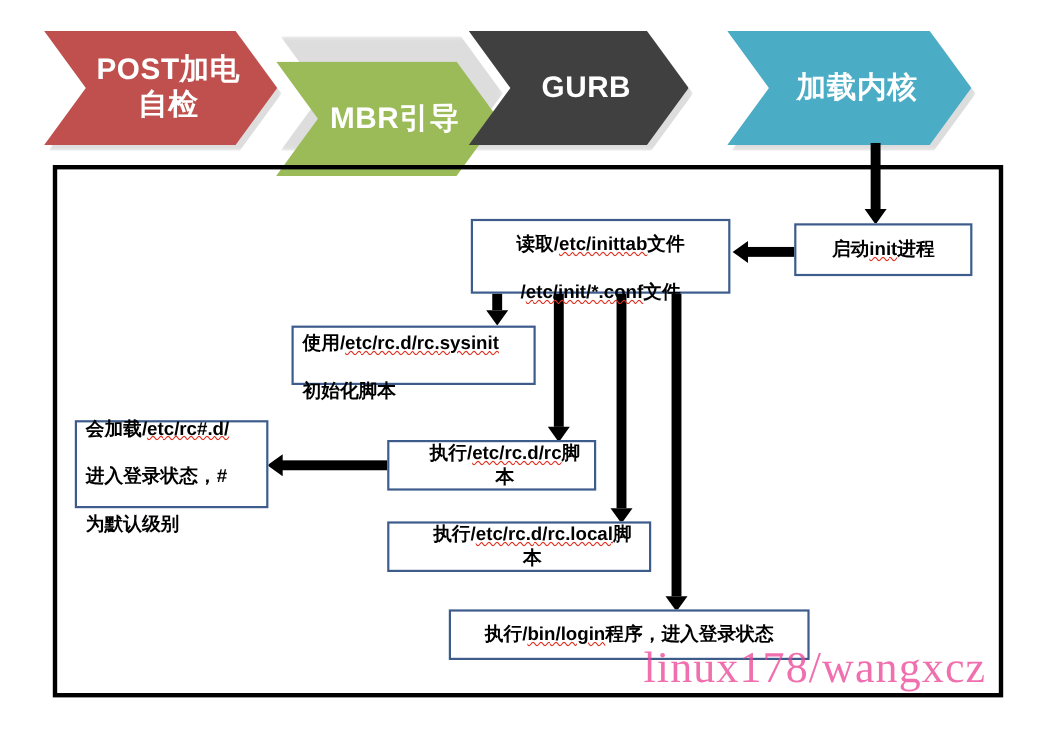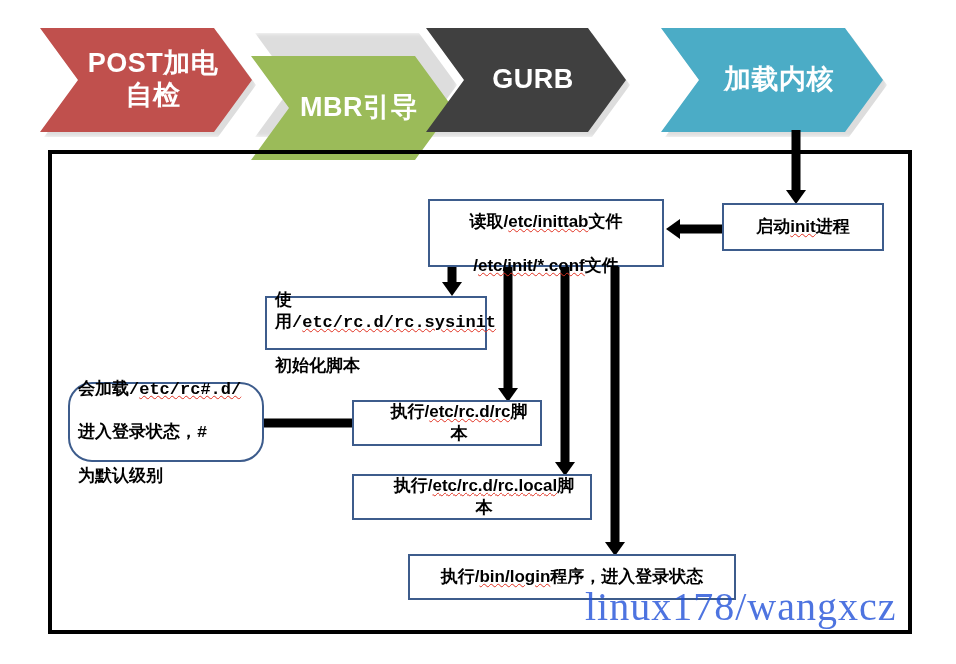--- a/index.html
+++ b/index.html
@@ -82,21 +82,21 @@
     font-size: 17px;
     line-height: 1.28;
     z-index: 6;
   }
   .pbox .txt {
     width: 100%;
     padding: 0 8px;
     white-space: pre-line;
   }
   .pbox.center .txt { text-align: center; }
-  .pbox.left .txt   { text-align: left; font-family: Liberation Mono, monospace; }
+  .pbox.left .txt   { text-align: left; }
 
   
   .sq {
     text-decoration: underline;
     text-decoration-color: #e03020;
     text-decoration-style: wavy;
     text-decoration-thickness: 1px;
     text-underline-offset: 1px;
   }
 
@@ -145,21 +145,21 @@
     border-right: 14px solid #000000;
   }
 
   
   #watermark {
     position: absolute;
     left: 585px;
     top: 583px;
     font-family: "Liberation Serif", "DejaVu Serif", serif;
     font-size: 40px;
-    color: #1d4ed8;
+    color: #ec4899;
     opacity: 0.78;
     letter-spacing: 1px;
     z-index: 9;
     white-space: nowrap;
   }
 </style>
 </head>
 <body>
 
 <div id="canvas">
@@ -231,21 +231,21 @@
     </span>
   </div>
 
   <div class="pbox left" style="left:265px; top:296px; width:222px; height:54px;">
     <span class="txt">
       <span>使用/<span class="sq">etc/rc.d/rc.sysinit</span></span><br>
       <span>初始化脚本</span>
     </span>
   </div>
 
-  <div class="pbox left" style="left:68px; top:382px; width:196px; height:80px;border-radius:24px;">
+  <div class="pbox left" style="left:68px; top:382px; width:176px; height:80px;">
     <span class="txt">
       <span>会加载/<span class="sq">etc/rc#.d/</span></span><br>
       <span>进入登录状态，#</span><br>
       <span>为默认级别</span>
     </span>
   </div>
 
   <div class="pbox center" style="left:352px; top:400px; width:190px; height:46px;padding-left:24px;">
     <span class="txt">执行/<span class="sq">etc/rc.d/rc</span>脚本</span>
   </div>

